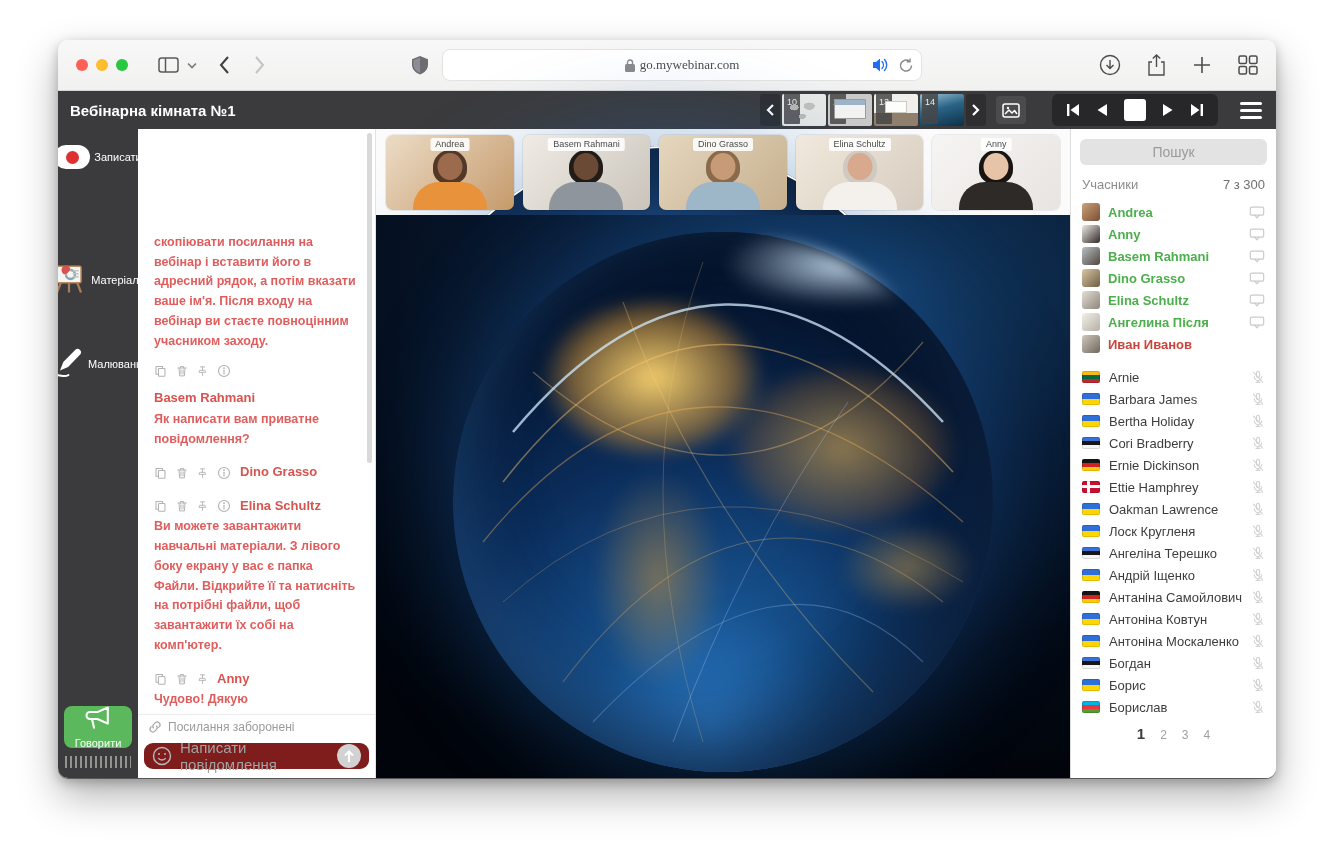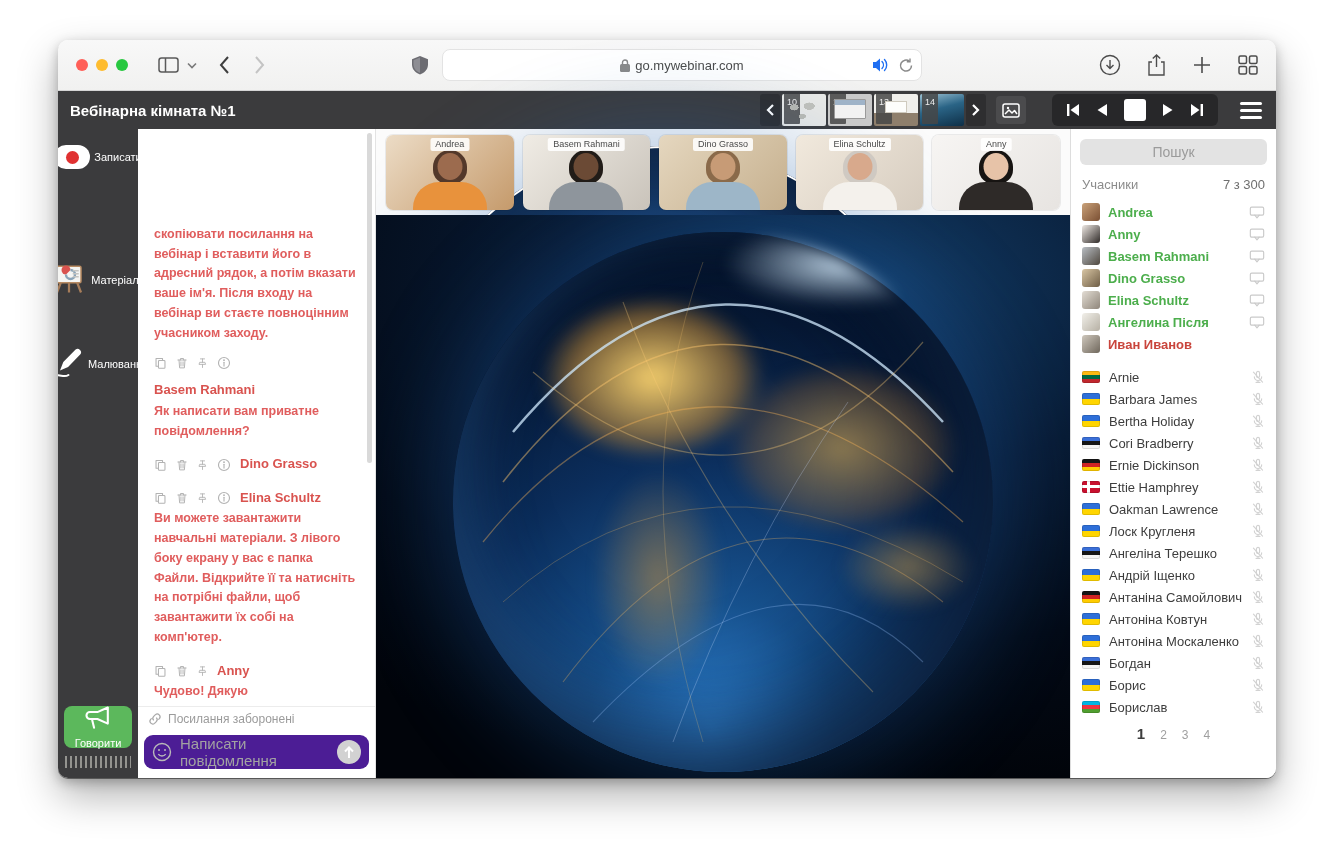--- a/index.html
+++ b/index.html
@@ -7,21 +7,21 @@
   .window{position:absolute;left:58px;top:40px;width:1218px;height:738px;border-radius:10px;overflow:hidden;
     box-shadow:0 1px 0 rgba(0,0,0,.45), 0 18px 40px rgba(0,0,0,.30), 0 4px 12px rgba(0,0,0,.25);
     background:#fff;display:flex;flex-direction:column;}
   
   .toolbar{height:50px;background:linear-gradient(#f8f8f8,#f1f1f0);border-bottom:1px solid #d5d5d5;position:relative;flex:none;}
   .tgroup{position:absolute;top:0;height:50px;display:flex;align-items:center;}
   .tleft{left:18px;gap:8px;}
   .dot{width:12px;height:12px;border-radius:50%;}
   .dot.red{background:#ff5f57;}.dot.yellow{background:#febc2e;}.dot.green{background:#28c840;}
   .tb-ico{color:#5a5a5a;display:flex;align-items:center;justify-content:center;}
-  .tcenter{left:50%;transform:translateX(-50%);gap:14px;}
+  .tcenter{left:50%;transform:translateX(-50%);gap:14px;font-family:Liberation Serif, serif;}
   .urlfield{width:478px;height:30px;background:#fff;border:1px solid #e3e3e3;border-radius:8px;display:flex;align-items:center;position:relative;}
   .urltext{margin:0 auto;display:flex;align-items:center;gap:5px;color:#4c4c4c;font-size:13px;}
   .urlright{position:absolute;right:8px;display:flex;gap:10px;align-items:center;}
   .tright{right:18px;gap:26px;}
   
   .appheader{height:38px;background:#3b3b3d;display:flex;align-items:center;flex:none;color:#fff;}
   .room-title{font-size:15px;font-weight:bold;margin-left:12px;white-space:nowrap;}
   .thumbs{display:flex;align-items:center;margin-left:auto;gap:2px;}
   .chevbtn{width:20px;height:32px;background:#2e2e30;border-radius:3px;color:#fff;display:flex;align-items:center;justify-content:center;font-size:13px;cursor:pointer;}
   .thumb{width:44px;height:32px;position:relative;border-radius:2px;overflow:hidden;background:#777;cursor:pointer;flex:none;}
@@ -59,21 +59,21 @@
   .chat{width:237px;background:#fff;border-right:1px solid #e3e3e3;flex:none;display:flex;flex-direction:column;position:relative;}
   .chat-scroll{flex:1;position:relative;overflow:hidden;}
   .msgs{position:absolute;bottom:4px;left:16px;right:16px;}
   .msg{margin-top:13px;color:#e05d5d;font-size:12.5px;font-weight:bold;line-height:1.58;}
   .msg-head{display:flex;align-items:center;gap:9px;flex-wrap:wrap;margin-bottom:1px;}
   .msg-head .mi{color:#b3b3b3;display:flex;}
   .msg-author{color:#d9534f;font-size:13px;font-weight:bold;}
   .msg-head.stacked .msg-author{width:100%;margin-top:1px;}
   .chat-sb{position:absolute;top:4px;right:3px;width:5px;height:330px;border-radius:3px;background:#d9d9d9;}
   .links-note{flex:none;border-top:1px solid #ececec;color:#9b9b9b;font-size:12px;display:flex;align-items:center;gap:6px;padding:5px 10px;}
-  .input-row{flex:none;height:34px;margin:4px 6px 9px;background:#4c1d95;border-radius:9px;display:flex;align-items:center;padding:0 8px;gap:8px;}
+  .input-row{flex:none;height:26px;margin:4px 6px 9px;background:#7f1d1d;border-radius:9px;display:flex;align-items:center;padding:0 8px;gap:8px;}
   .input-ph{color:#a2a2a2;font-size:15px;flex:1;}
   .sendbtn{width:24px;height:24px;border-radius:50%;background:#d2d2d2;display:flex;align-items:center;justify-content:center;color:#fff;cursor:pointer;}
   
   .main{flex:1;display:flex;flex-direction:column;min-width:0;background:#fbfbfb;}
   .videos{flex:none;height:86px;display:flex;gap:9px;padding:6px 10px 5px;box-sizing:border-box;}
   .tile{flex:1;position:relative;border-radius:7px;overflow:hidden;background:var(--bg);box-shadow:0 0 0 1px rgba(0,0,0,.07);}
   .tile .hair{position:absolute;left:50%;bottom:26px;transform:translateX(-50%);width:34px;height:34px;border-radius:50% 50% 42% 42%;background:var(--hair);}
   .tile .head{position:absolute;left:50%;bottom:30px;transform:translateX(-50%);width:25px;height:27px;border-radius:50%;background:var(--skin);}
   .tile .bod{position:absolute;left:50%;bottom:-8px;transform:translateX(-50%);width:74px;height:36px;border-radius:26px 26px 0 0;background:var(--body);}
   .tile-name{position:absolute;top:3px;left:50%;transform:translateX(-50%);background:rgba(255,255,255,.88);color:#4a4a4a;font-size:9px;line-height:13px;padding:0 5px;border-radius:2px;white-space:nowrap;}

